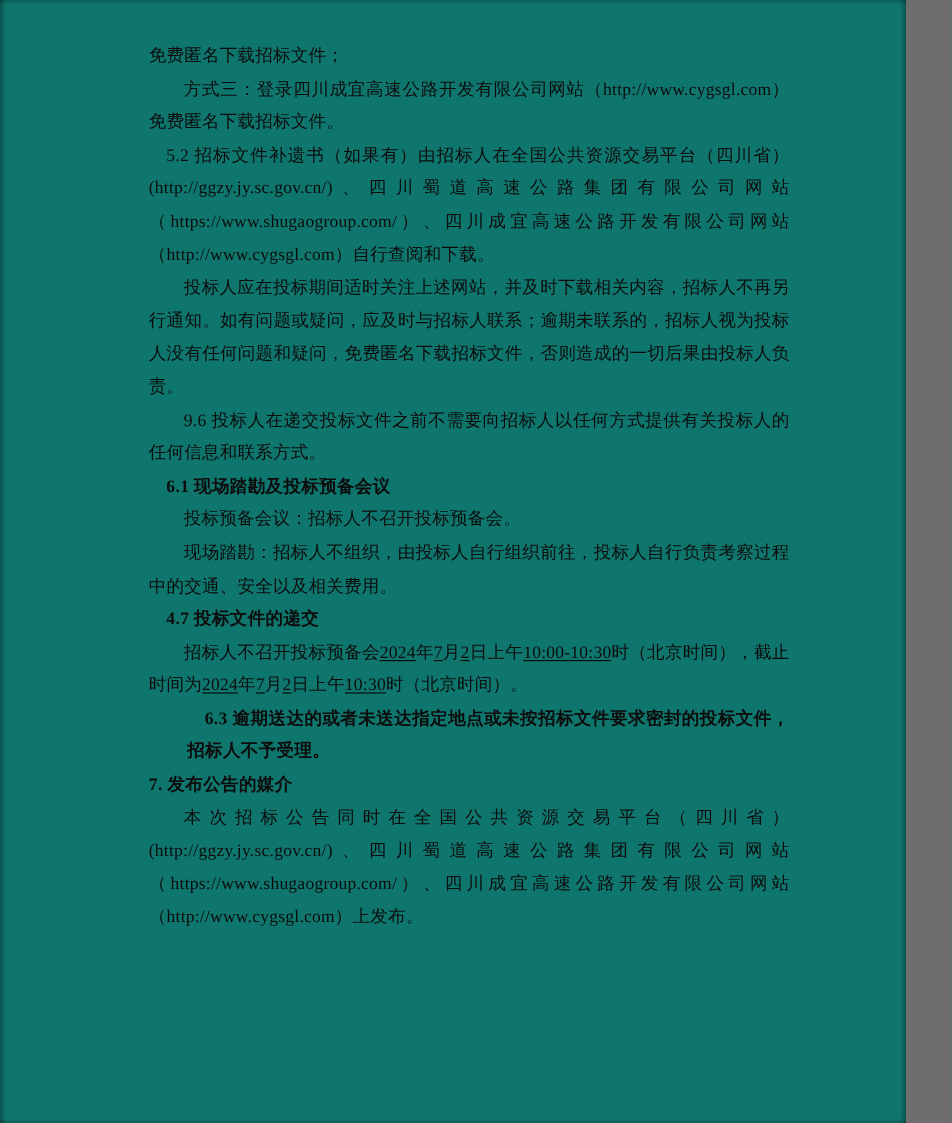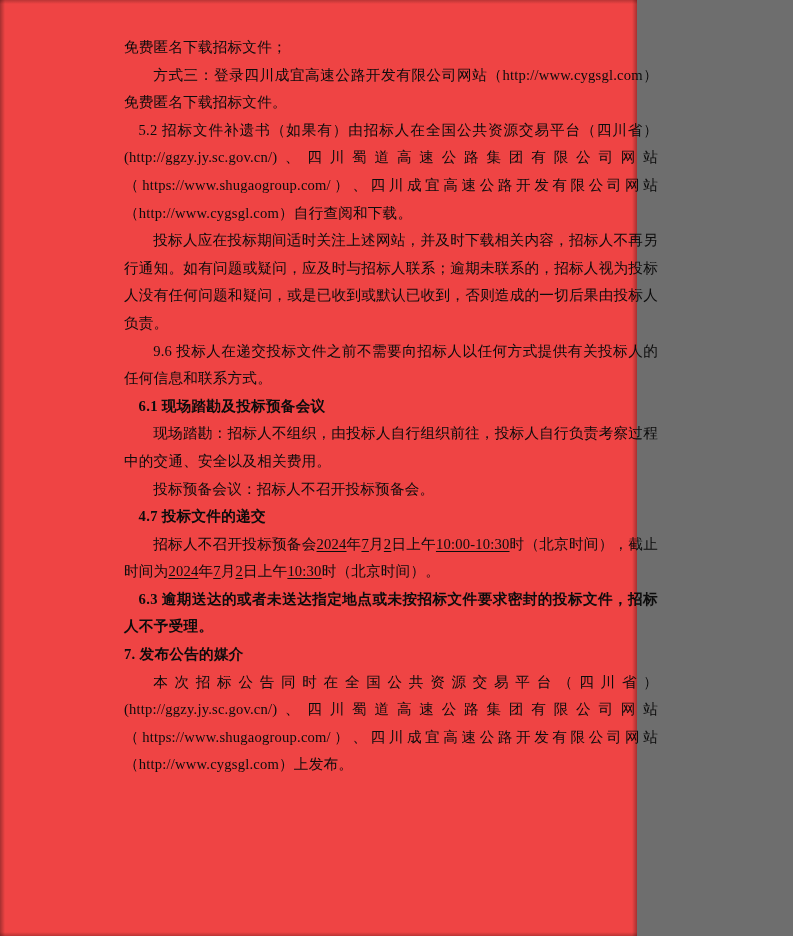--- a/index.html
+++ b/index.html
@@ -8,23 +8,23 @@
     background: #6e6e6e;
   }
   body {
     width: 793px;
     height: 936px;
     overflow: hidden;
     font-family: "Liberation Serif", "DejaVu Serif", serif;
   }
   .page {
     position: relative;
-    width: 637px;
+    width: 755px;
     height: 936px;
-    background: #ef4444;
+    background: #0f766e;
     box-sizing: border-box;
     text-decoration: underline;
   }
   .page-inner {
     position: absolute;
     left: 124px;
     top: 34px;
     width: 534px;
     height: 880px;
   }
@@ -102,36 +102,36 @@
 
   <div class="page-inner doc-body">
 
     <p class="noindent">免费匿名下载招标文件；</p>
 
     <p class="indent">方式三：登录四川成宜高速公路开发有限公司网站（http://www.cygsgl.com）免费匿名下载招标文件。</p>
 
 
     <p class="indent-1">5.2 招标文件补遗书（如果有）由招标人在全国公共资源交易平台（四川省）(http://ggzy.jy.sc.gov.cn/)、四川蜀道高速公路集团有限公司网站（https://www.shugaogroup.com/）、四川成宜高速公路开发有限公司网站（http://www.cygsgl.com）自行查阅和下载。</p>
 
-    <p class="indent">投标人应在投标期间适时关注上述网站，并及时下载相关内容，招标人不再另行通知。如有问题或疑问，应及时与招标人联系；逾期未联系的，招标人视为投标人没有任何问题和疑问，或是已收到或默认已收到，否则造成的一切后果由投标人负责。</p>
+    <p class="indent">投标人应在投标期间适时关注上述网站，并及时下载相关内容，招标人不再另行通知。如有问题或疑问，应及时与招标人联系；逾期未联系的，招标人视为投标人没有任何问题和疑问，免费匿名下载招标文件，否则造成的一切后果由投标人负责。</p>
 
     <p class="indent">9.6 投标人在递交投标文件之前不需要向招标人以任何方式提供有关投标人的任何信息和联系方式。</p>
 
 
     <p class="sub-heading">6.1 现场踏勘及投标预备会议</p>
 
+    <p class="indent">投标预备会议：招标人不召开投标预备会。</p>
+
     <p class="indent">现场踏勘：招标人不组织，由投标人自行组织前往，投标人自行负责考察过程中的交通、安全以及相关费用。</p>
-
-    <p class="indent">投标预备会议：招标人不召开投标预备会。</p>
 
     <p class="sub-heading">4.7 投标文件的递交</p>
 
     <p class="indent"><span>招标人不召开投标预备会</span><span class="u">2024</span><span>年</span><span class="u">7</span><span>月</span><span class="u">2</span><span>日上午</span><span class="u">10:00-10:30</span><span>时（北京时间），截止时间为</span><span class="u">2024</span><span>年</span><span class="u">7</span><span>月</span><span class="u">2</span><span>日上午</span><span class="u">10:30</span><span>时（北京时间）。</span></p>
 
 
-    <p class="heading" style="text-indent:1em;">6.3 逾期送达的或者未送达指定地点或未按招标文件要求密封的投标文件，招标人不予受理。</p>
+    <p class="heading" style="text-indent:1em;margin-left:32px;">6.3 逾期送达的或者未送达指定地点或未按招标文件要求密封的投标文件，招标人不予受理。</p>
 
     <p class="heading">7. 发布公告的媒介</p>
 
     <p class="indent">本次招标公告同时在全国公共资源交易平台（四川省）(http://ggzy.jy.sc.gov.cn/)、四川蜀道高速公路集团有限公司网站（https://www.shugaogroup.com/）、四川成宜高速公路开发有限公司网站（http://www.cygsgl.com）上发布。</p>
 
   </div>
 </div>
 
 </body></html>

